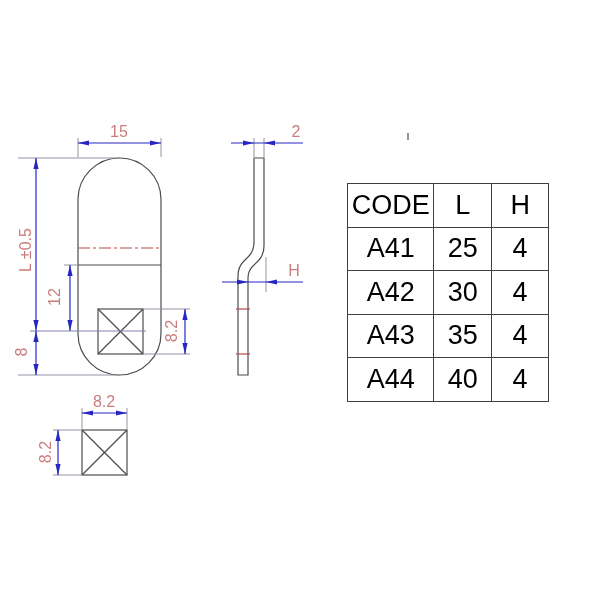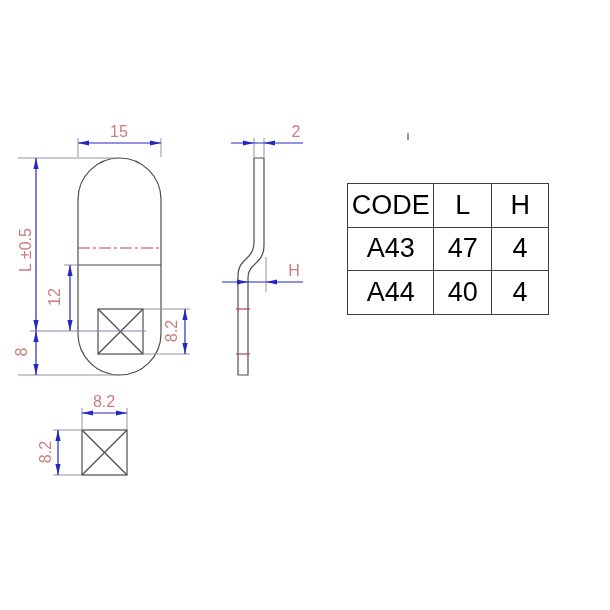--- a/index.html
+++ b/index.html
@@ -147,22 +147,32 @@
           <col style="width:79px">
           <col style="width:85px">
         </colgroup>
       <tbody>
           <tr>
         <td>CODE</td>
         <td>L</td>
         <td>H</td>
       </tr>
       <tr>
+        <td>A41</td>
+        <td>25</td>
+        <td>4</td>
+      </tr>
+      <tr>
+        <td>A42</td>
+        <td>30</td>
+        <td>4</td>
+      </tr>
+      <tr>
         <td>A43</td>
-        <td>47</td>
+        <td>35</td>
         <td>4</td>
       </tr>
       <tr>
         <td>A44</td>
         <td>40</td>
         <td>4</td>
       </tr>
     </tbody>
       </table>
   </div>

